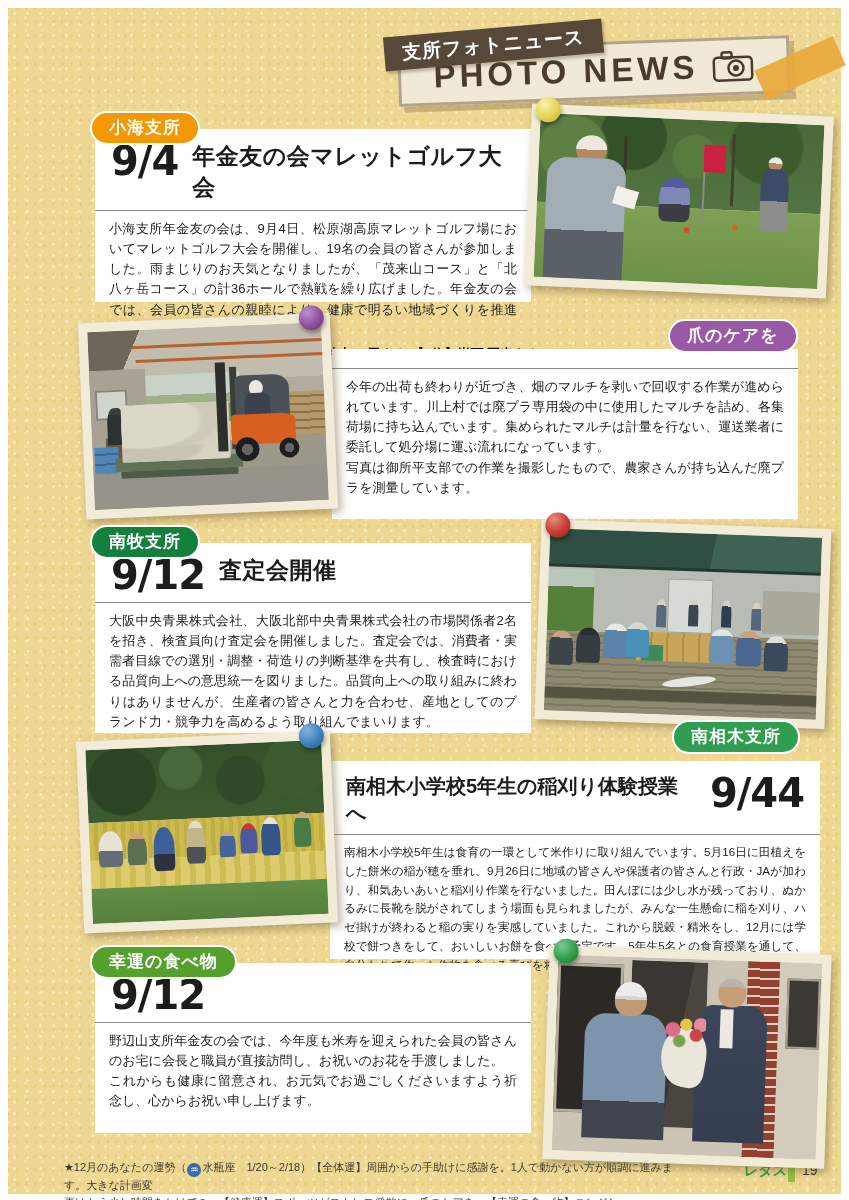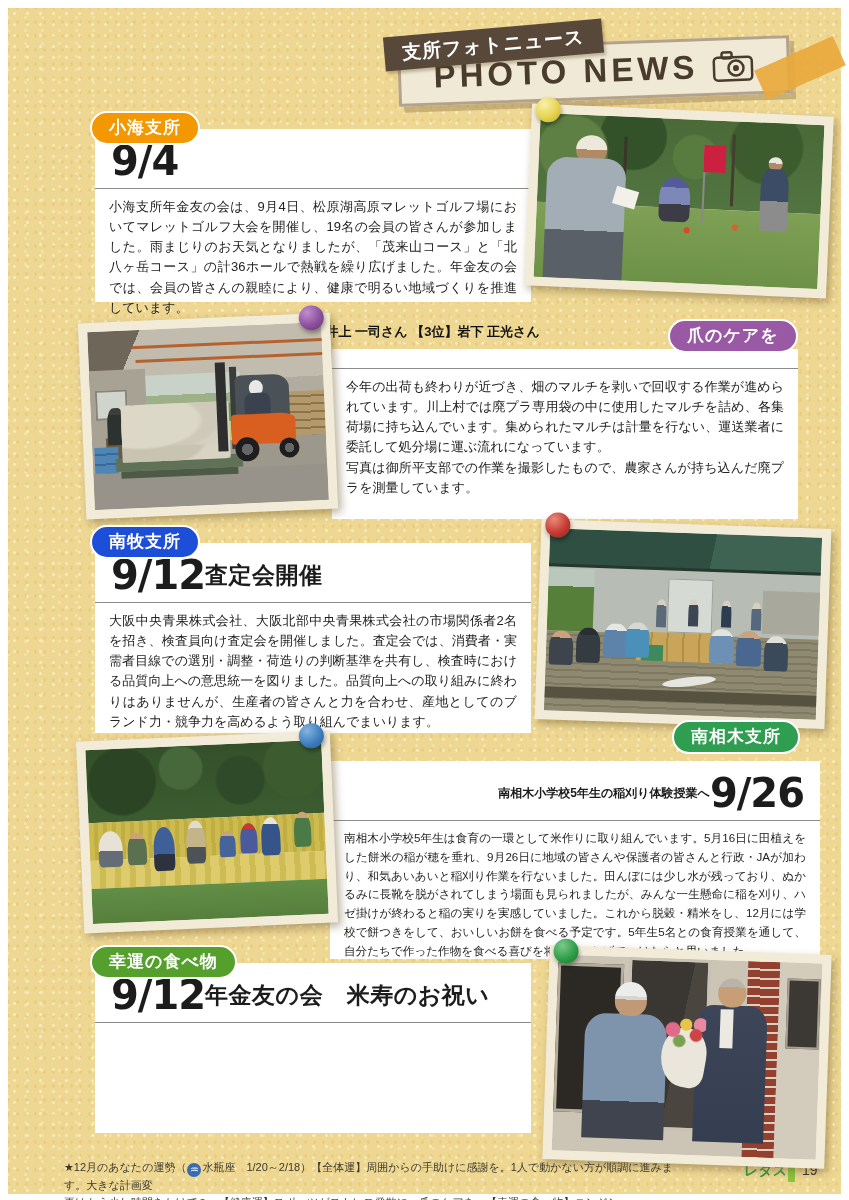--- a/index.html
+++ b/index.html
@@ -55,27 +55,27 @@
   
   .card{
     position:absolute;background:#ffffff;box-sizing:border-box;
     padding:10px 12px 8px;z-index:2;
   }
   .s1-card{left:95px;top:129px;width:436px;height:173px;}
   .s2-card{left:332px;top:349px;width:466px;height:170px;}
   .s3-card{left:95px;top:543px;width:436px;height:190px;}
   .s4-card{left:330px;top:761px;width:490px;height:198px;}
   .s5-card{left:95px;top:963px;width:436px;height:170px;}
-  .card-head{display:flex;align-items:center;padding:2px 4px 0;}
+  .card-head{display:flex;align-items:flex-start;gap:14px;padding:2px 4px 0;}
   .card-head.right{justify-content:flex-end;}
   .date{font-size:40px;font-weight:bold;color:#1c1c1c;line-height:1;
         letter-spacing:-1px;font-family:"DejaVu Sans",sans-serif;}
   .date-md{font-size:36px;}
   .card-title{font-size:23px;font-weight:bold;color:#1c1c1c;letter-spacing:.5px;}
-  .card-title.sm{font-size:12px;letter-spacing:0;}
+  .card-title.sm{font-size:20px;letter-spacing:0;}
   .rule{border-bottom:1.5px solid #8c8c8c;margin:7px -12px 8px;}
   .body{font-size:13px;line-height:1.55;color:#222;text-align:justify;
         white-space:pre-line;padding:0 2px;}
   .body.sm{font-size:11.6px;line-height:1.62;}
   .winners{font-size:13px;font-weight:bold;color:#111;margin-top:5px;
            white-space:nowrap;padding:0 2px;}
   
   .photo{
     position:absolute;background:#f1ebd7;padding:9px;box-sizing:border-box;
     box-shadow:3px 4px 8px rgba(100,80,40,.45);z-index:3;
@@ -264,20 +264,21 @@
     <circle cx="24" cy="18" r="3" fill="#4a3c2d"></circle>
   </svg>
 </div>
 <div class="ribbon">支所フォトニュース</div>
 <div class="tape"></div>
 
 <div class="badge s1-badge" title="小海支所" style="background: rgb(243, 152, 0);">小海支所</div>
 <div class="card s1-card">
   <div class="card-head">
     <span class="date">9/4</span>
+    <span class="card-title">年金友の会マレットゴルフ大会</span>
   </div>
   <div class="rule"></div>
   <div class="body">小海支所年金友の会は、9月4日、松原湖高原マレットゴルフ場においてマレットゴルフ大会を開催し、19名の会員の皆さんが参加しました。雨まじりのお天気となりましたが、「茂来山コース」と「北八ヶ岳コース」の計36ホールで熱戦を繰り広げました。年金友の会では、会員の皆さんの親睦により、健康で明るい地域づくりを推進しています。</div>
   <div class="winners">【優勝】黒澤 たみ子さん 【準優勝】井上 一司さん 【3位】岩下 正光さん</div>
 </div>
 <div class="photo s1-photo">
   <div class="photo-img">
     <div class="sc p1-trees"></div>
     <div class="sc p1-trunk1"></div>
     <div class="sc p1-trunk2"></div>
@@ -327,21 +328,21 @@
     <div class="sc p2-cab"></div>
     <div class="sc p2-driver"></div>
     <div class="sc p2-driver2"></div>
     <div class="sc p2-fbody"></div>
     <div class="sc p2-wheel1"></div>
     <div class="sc p2-wheel2"></div>
   </div>
   <div class="pin pin-purple pin-tr"></div>
 </div>
 
-<div class="badge s3-badge" style="background: #1d4ed8;">南牧支所</div>
+<div class="badge s3-badge" style="background: #15803d;">南牧支所</div>
 <div class="card s3-card">
   <div class="card-head">
     <span class="date">9/12</span>
     <span class="card-title">査定会開催</span>
   </div>
   <div class="rule"></div>
   <div class="body">大阪中央青果株式会社、大阪北部中央青果株式会社の市場関係者2名を招き、検査員向け査定会を開催しました。査定会では、消費者・実需者目線での選別・調整・荷造りの判断基準を共有し、検査時における品質向上への意思統一を図りました。品質向上への取り組みに終わりはありませんが、生産者の皆さんと力を合わせ、産地としてのブランド力・競争力を高めるよう取り組んでまいります。</div>
 </div>
 <div class="photo s3-photo">
   <div class="photo-img">
@@ -367,21 +368,21 @@
     <div class="sc p3-se p3-se6"></div>
     <div class="sc p3-se p3-se7"></div>
     <div class="sc p3-umbrella"></div>
   </div>
   <div class="pin pin-red pin-tl"></div>
 </div>
 
 <div class="card s4-card">
   <div class="card-head right">
     <span class="card-title sm">南相木小学校5年生の稲刈り体験授業へ</span>
-    <span class="date">9/26</span>
+    <span class="date">9/44</span>
   </div>
   <div class="rule"></div>
   <div class="body sm">南相木小学校5年生は食育の一環として米作りに取り組んでいます。5月16日に田植えをした餅米の稲が穂を垂れ、9月26日に地域の皆さんや保護者の皆さんと行政・JAが加わり、和気あいあいと稲刈り作業を行ないました。田んぼには少し水が残っており、ぬかるみに長靴を脱がされてしまう場面も見られましたが、みんな一生懸命に稲を刈り、ハゼ掛けが終わると稲の実りを実感していました。これから脱穀・精米をし、12月には学校で餅つきをして、おいしいお餅を食べる予定です。5年生5名との食育授業を通して、自分たちで作った作物を食べる喜びを将来につなげていけたらと思いました。</div>
 </div>
 <div class="badge s4-badge" style="background: rgb(47, 158, 81);">南相木支所</div>
 <div class="photo s4-photo">
   <div class="photo-img">
     <div class="sc p4-forest"></div>
     <div class="sc p4-rice"></div>
     <div class="sc p4-laid"></div>
@@ -395,23 +396,24 @@
     <div class="sc p4-m p4-m7"></div>
     <div class="sc p4-m p4-m8"></div>
   </div>
   <div class="pin pin-blue pin-tr"></div>
 </div>
 
 <div class="badge s5-badge" style="background: rgb(85, 160, 45);">幸運の食べ物</div>
 <div class="card s5-card">
   <div class="card-head">
     <span class="date">9/12</span>
-    <span class="card-title">年金友の会　米寿のお祝い</span>
   </div>
   <div class="rule"></div>
+  <div class="body">野辺山支所年金友の会では、今年度も米寿を迎えられた会員の皆さんのお宅に会長と職員が直接訪問し、お祝いのお花を手渡しました。
+これからも健康に留意され、お元気でお過ごしくださいますよう祈念し、心からお祝い申し上げます。</div>
 </div>
 <div class="photo s5-photo">
   <div class="photo-img">
     <div class="sc p5-wall"></div>
     <div class="sc p5-windowL"></div>
     <div class="sc p5-door"></div>
     <div class="sc p5-brick"></div>
     <div class="sc p5-wallR"></div>
     <div class="sc p5-winR"></div>
     <div class="sc p5-m1b"></div>

